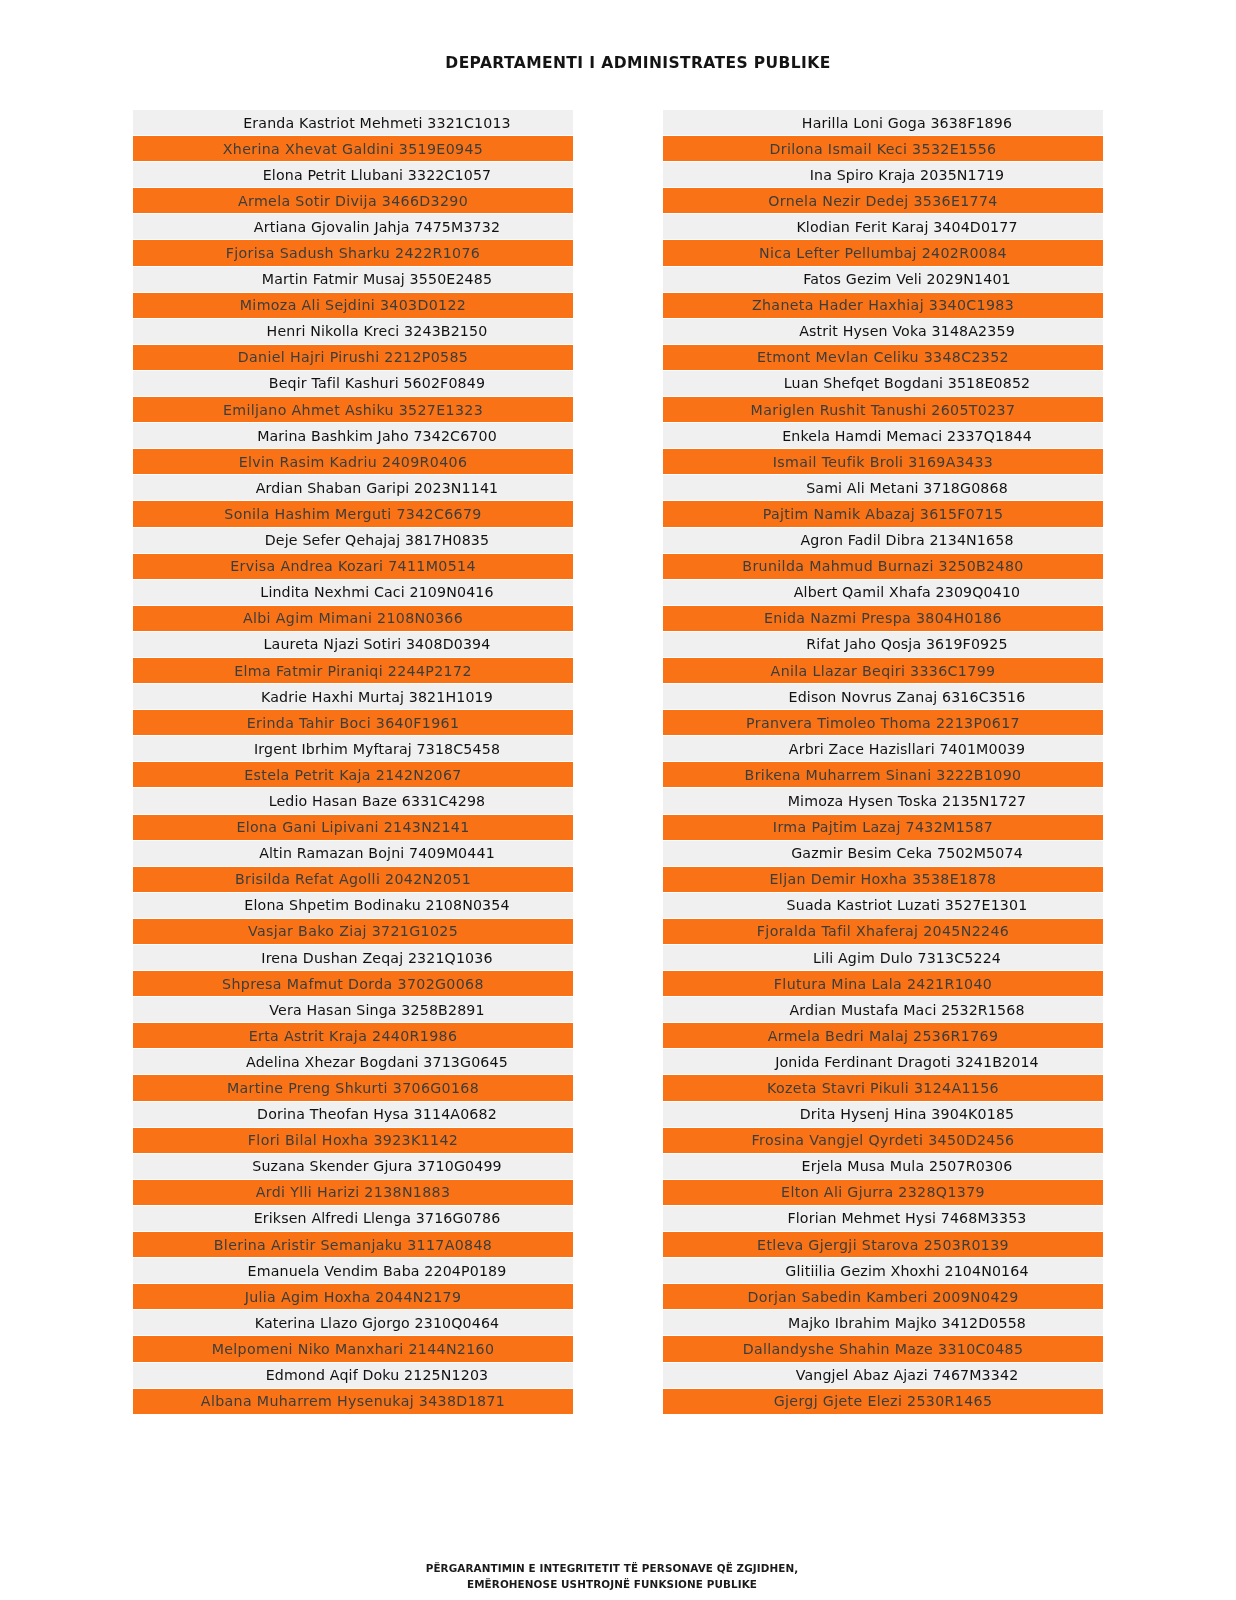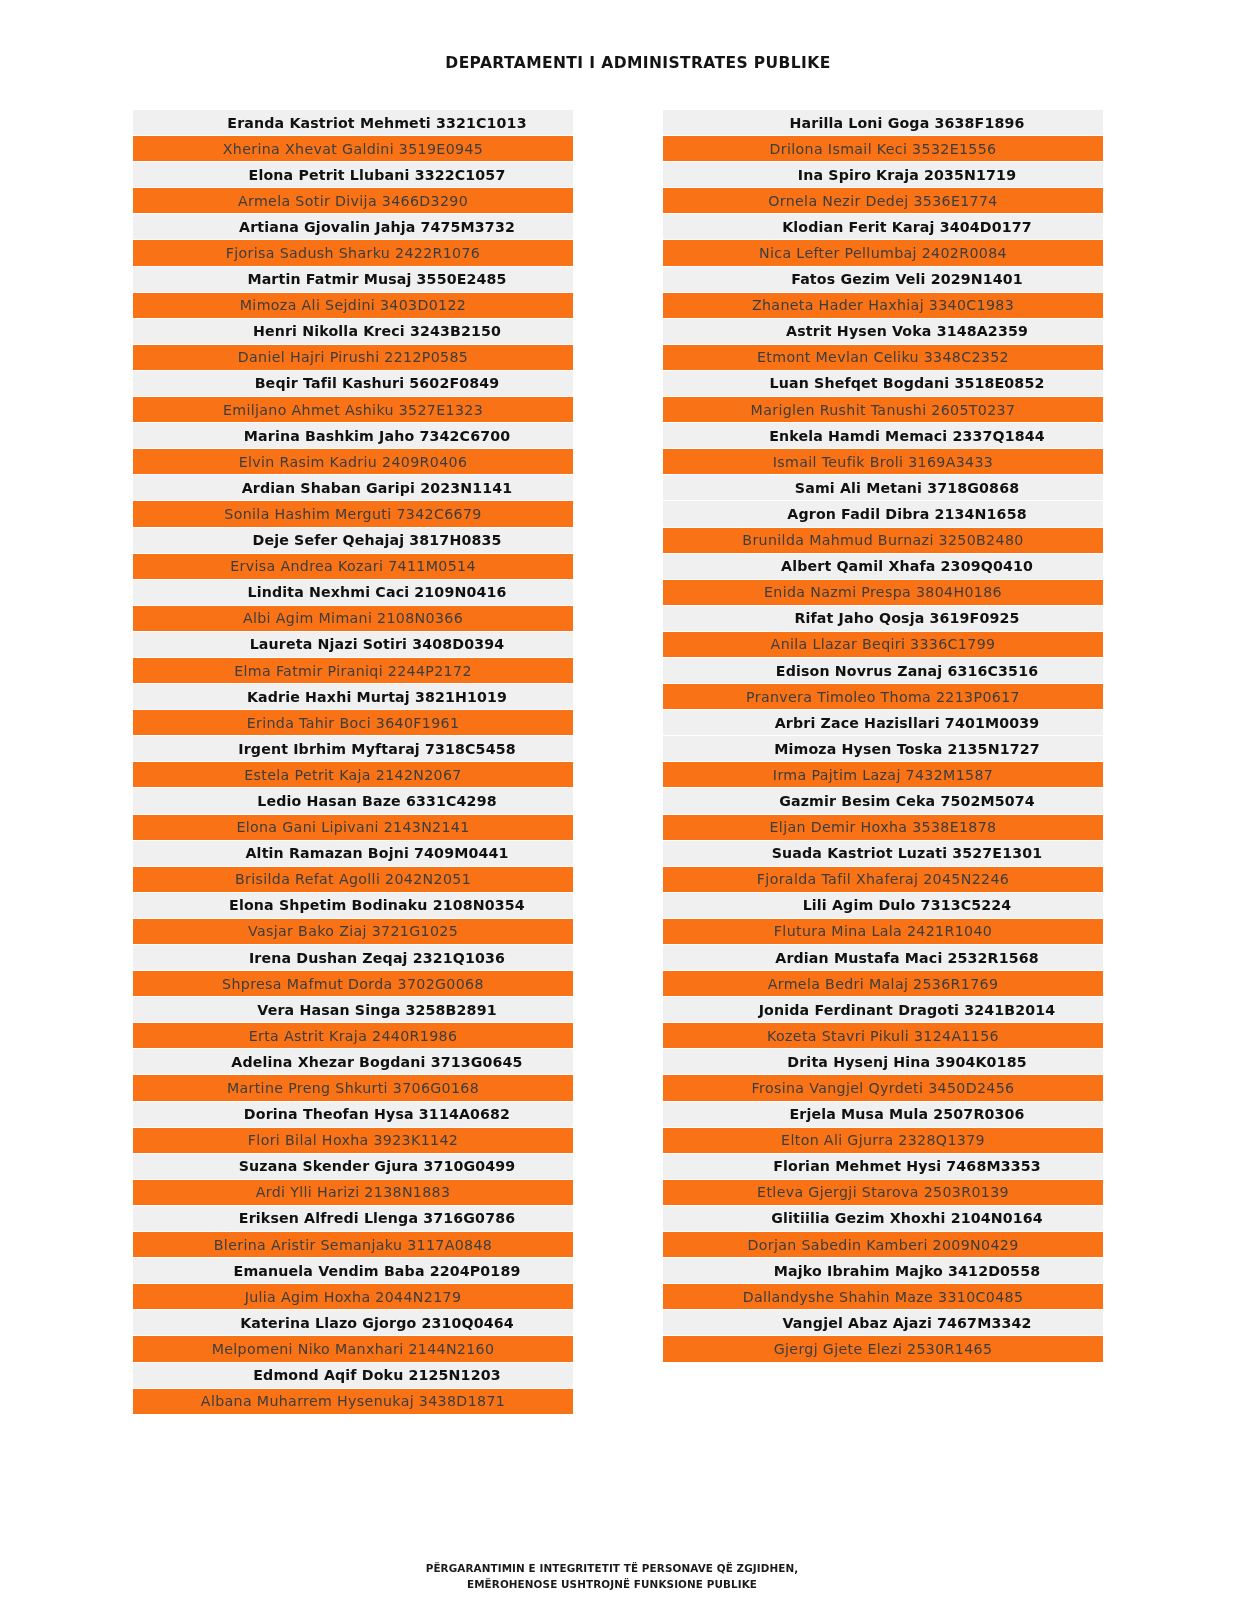--- a/index.html
+++ b/index.html
@@ -48,21 +48,21 @@
     align-items: center;
     justify-content: center;
     font-size: 14.2px;
     box-sizing: border-box;
     border-bottom: 1px solid #ffffff;
     white-space: nowrap;
     overflow: hidden;
   }
   .row.odd {
     background: #f0f0f0;
-    font-weight: bold;
+    font-weight: normal;
     color: #111111;
     letter-spacing: 0.15px;
     padding-left: 48px;
   }
   .row.even {
     background: #f97316;
     font-weight: normal;
     color: #3d3d3d;
     letter-spacing: 0.35px;
   }
@@ -148,29 +148,31 @@
         <div class="row even">Nica Lefter Pellumbaj 2402R0084</div>
         <div class="row odd">Fatos Gezim Veli 2029N1401</div>
         <div class="row even">Zhaneta Hader Haxhiaj 3340C1983</div>
         <div class="row odd">Astrit Hysen Voka 3148A2359</div>
         <div class="row even">Etmont Mevlan Celiku 3348C2352</div>
         <div class="row odd">Luan Shefqet Bogdani 3518E0852</div>
         <div class="row even">Mariglen Rushit Tanushi 2605T0237</div>
         <div class="row odd">Enkela Hamdi Memaci 2337Q1844</div>
         <div class="row even">Ismail Teufik Broli 3169A3433</div>
         <div class="row odd">Sami Ali Metani 3718G0868</div>
+        <div class="row even">Pajtim Namik Abazaj 3615F0715</div>
         <div class="row odd">Agron Fadil Dibra 2134N1658</div>
         <div class="row even">Brunilda Mahmud Burnazi 3250B2480</div>
         <div class="row odd">Albert Qamil Xhafa 2309Q0410</div>
         <div class="row even">Enida Nazmi Prespa 3804H0186</div>
         <div class="row odd">Rifat Jaho Qosja 3619F0925</div>
         <div class="row even">Anila Llazar Beqiri 3336C1799</div>
         <div class="row odd">Edison Novrus Zanaj 6316C3516</div>
         <div class="row even">Pranvera Timoleo Thoma 2213P0617</div>
         <div class="row odd">Arbri Zace Hazisllari 7401M0039</div>
+        <div class="row even">Brikena Muharrem Sinani 3222B1090</div>
         <div class="row odd">Mimoza Hysen Toska 2135N1727</div>
         <div class="row even">Irma Pajtim Lazaj 7432M1587</div>
         <div class="row odd">Gazmir Besim Ceka 7502M5074</div>
         <div class="row even">Eljan Demir Hoxha 3538E1878</div>
         <div class="row odd">Suada Kastriot Luzati 3527E1301</div>
         <div class="row even">Fjoralda Tafil Xhaferaj 2045N2246</div>
         <div class="row odd">Lili Agim Dulo 7313C5224</div>
         <div class="row even">Flutura Mina Lala 2421R1040</div>
         <div class="row odd">Ardian Mustafa Maci 2532R1568</div>
         <div class="row even">Armela Bedri Malaj 2536R1769</div>

